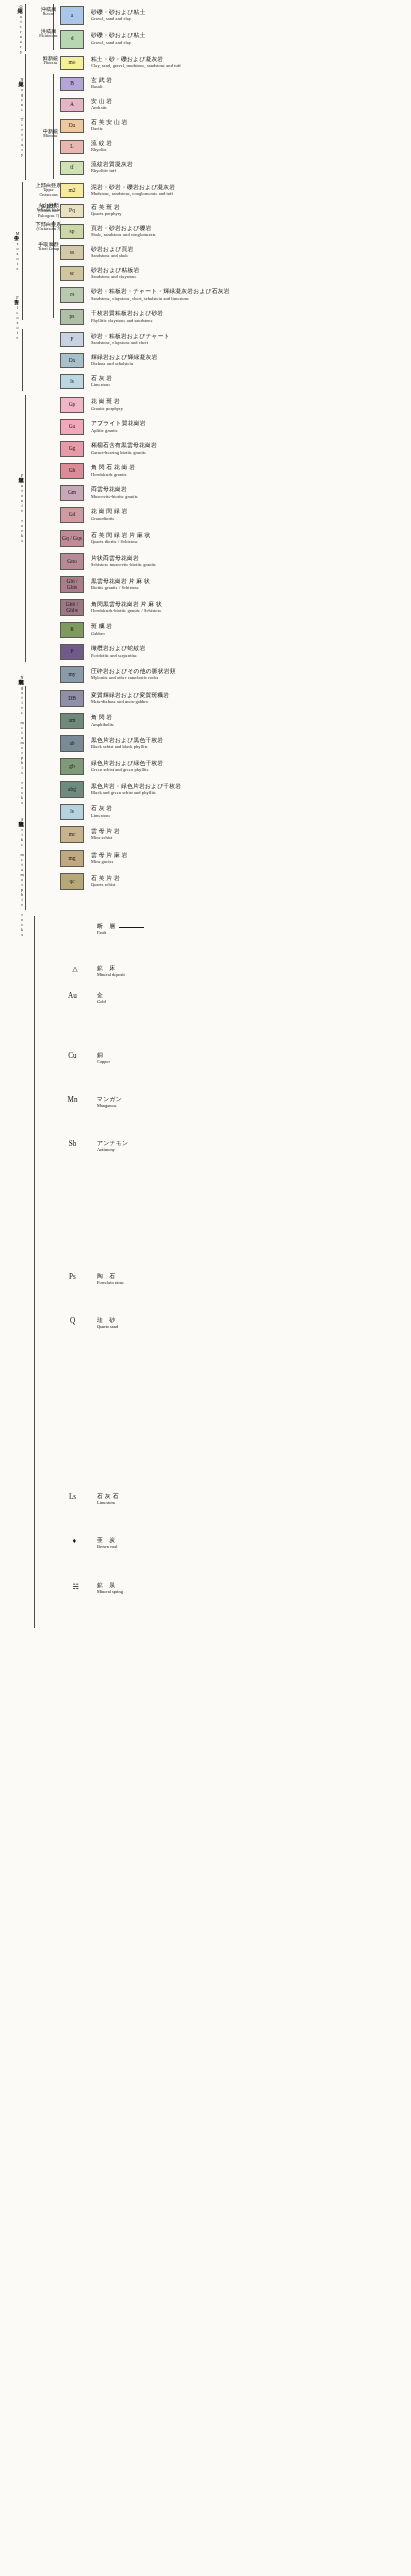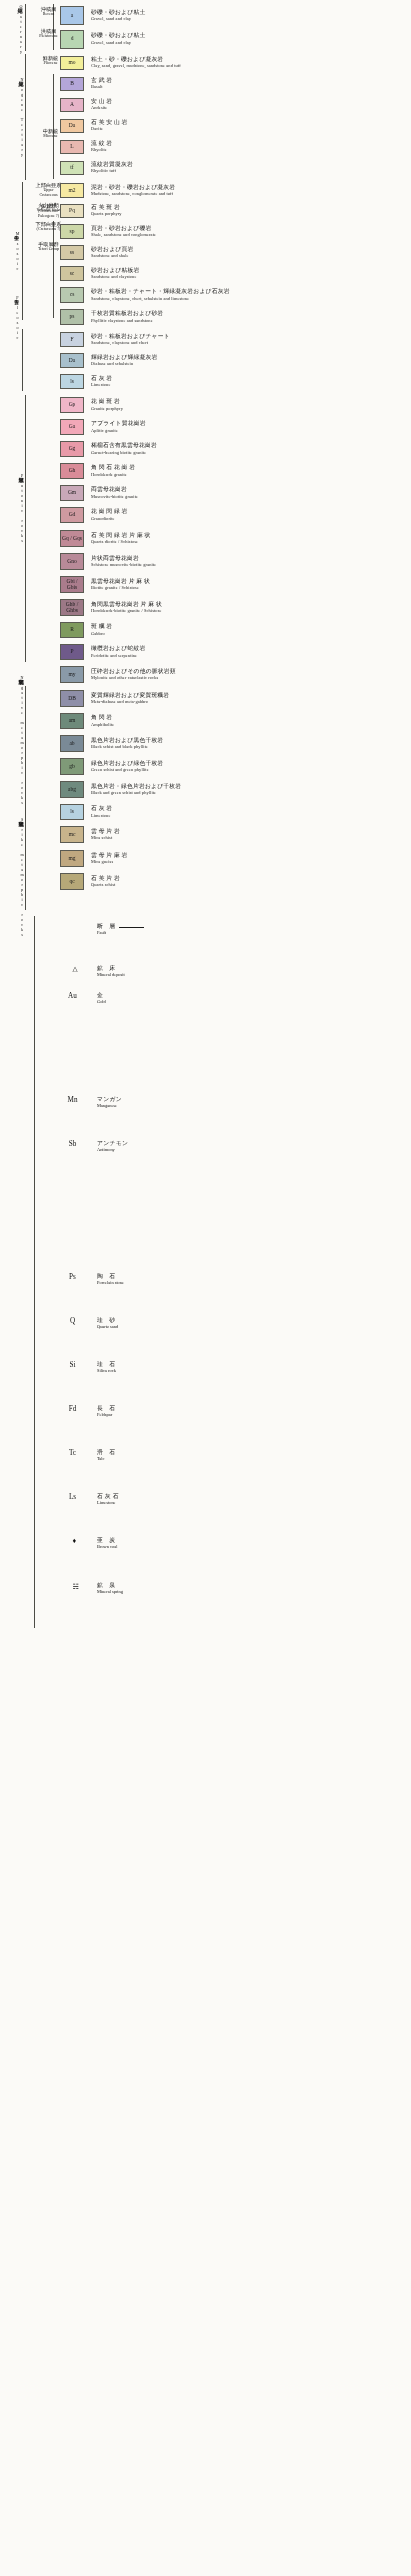--- a/index.html
+++ b/index.html
@@ -545,20 +545,27 @@
         <span class="en">Mineral deposit</span>
       </div>
     </div>
     <div class="sym-row" style="top: 960px; height: 22px; margin-top: 32px;">
       <div class="sym-glyph">Au</div>
       <div class="sym-label" style="top: 0px;">
         <span class="ja">金</span>
         <span class="en">Gold</span>
       </div>
     </div>
+    <div class="sym-row" style="top: 1052px; height: 22px;">
+      <div class="sym-glyph">Cu</div>
+      <div class="sym-label" style="top: 0px;">
+        <span class="ja">銅</span>
+        <span class="en">Copper</span>
+      </div>
+    </div>
     <div class="sym-row" style="top: 1096px; height: 22px;">
       <div class="sym-glyph">Mn</div>
       <div class="sym-label" style="top: 0px;">
         <span class="ja">マンガン</span>
         <span class="en">Manganese</span>
       </div>
     </div>
     <div class="sym-row" style="top: 1140px; height: 22px;">
       <div class="sym-glyph">Sb</div>
       <div class="sym-label" style="top: 0px;">
@@ -571,41 +578,20 @@
       <div class="sym-label" style="top: 0px;">
         <span class="ja">陶　石</span>
         <span class="en">Porcelain stone</span>
       </div>
     </div>
     <div class="sym-row" style="top: 1317px; height: 22px;">
       <div class="sym-glyph">Q</div>
       <div class="sym-label" style="top: 0px;">
         <span class="ja">珪　砂</span>
         <span class="en">Quartz sand</span>
-      </div>
-    </div>
-    <div class="sym-row" style="top: 1361px; height: 22px;">
-      <div class="sym-glyph">Si</div>
-      <div class="sym-label" style="top: 0px;">
-        <span class="ja">珪　石</span>
-        <span class="en">Silica rock</span>
-      </div>
-    </div>
-    <div class="sym-row" style="top: 1405px; height: 22px;">
-      <div class="sym-glyph">Fd</div>
-      <div class="sym-label" style="top: 0px;">
-        <span class="ja">長　石</span>
-        <span class="en">Feldspar</span>
-      </div>
-    </div>
-    <div class="sym-row" style="top: 1449px; height: 22px;">
-      <div class="sym-glyph">Tc</div>
-      <div class="sym-label" style="top: 0px;">
-        <span class="ja">滑　石</span>
-        <span class="en">Talc</span>
       </div>
     </div>
     <div class="sym-row" style="top: 1493px; height: 22px;">
       <div class="sym-glyph">Ls</div>
       <div class="sym-label" style="top: 0px;">
         <span class="ja">石 灰 石</span>
         <span class="en">Limestone</span>
       </div>
     </div>
     <div class="sym-row" style="top: 1537px; height: 22px;">

